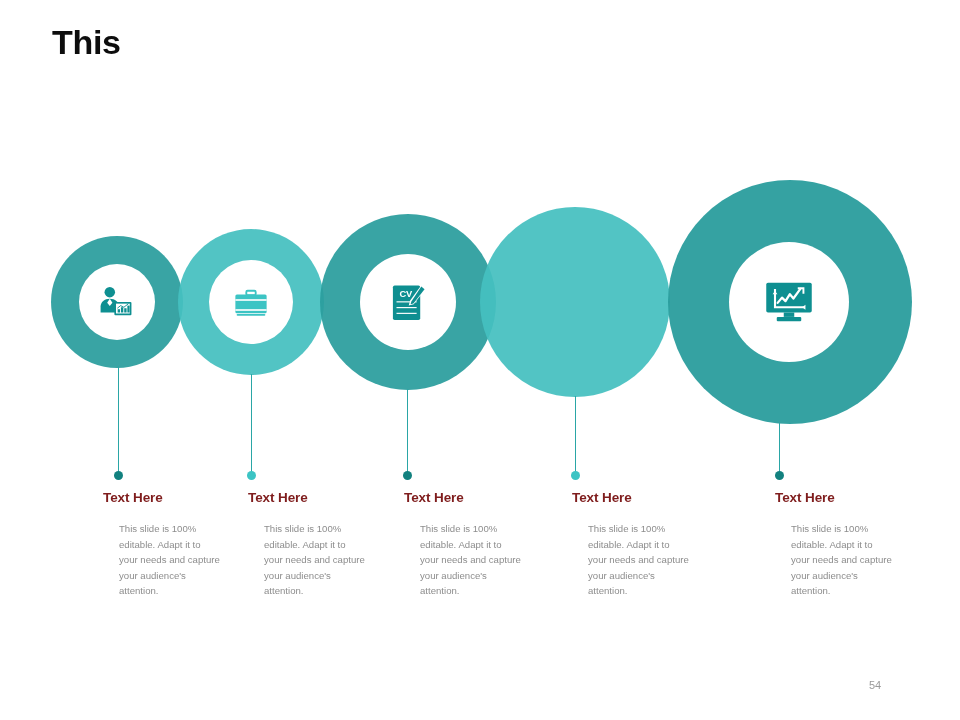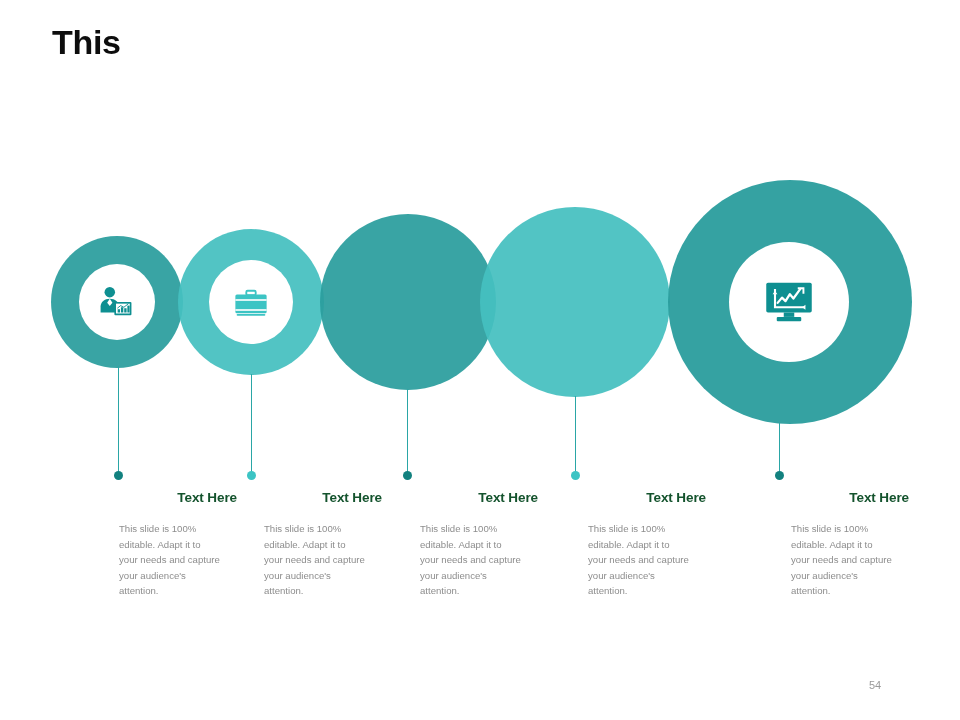--- a/index.html
+++ b/index.html
@@ -68,24 +68,23 @@
 
   
   .text-col {
     position: absolute;
     top: 490px;
     width: 134px;
   }
   .col-heading {
     font-size: 13.5px;
     font-weight: bold;
-    color: #14532d;
+    color: #7f1d1d;
     margin: 0 0 13px 0;
     letter-spacing: -0.1px;
-    text-align: right;
   }
   .col-body {
     font-size: 9.6px;
     line-height: 1.62;
     color: #8d8d8d;
     margin: 16px;
   }
 
   
   #page-number {
@@ -131,20 +130,32 @@
   <div class="venn-disc-white" style="left:209px; top:260px; width:84px; height:84px;">
     <svg class="venn-icon" width="40" height="40" viewBox="0 0 64 64">
       <rect x="24.5" y="14" width="15" height="7" rx="2" fill="none" stroke="#3cc4c4" stroke-width="3"></rect>
       <rect x="7" y="20" width="50" height="30" rx="2.5" fill="#3cc4c4"></rect>
       <rect x="7" y="27.5" width="50" height="2.6" fill="#ffffff"></rect>
       <rect x="7" y="43.5" width="50" height="2.6" fill="#ffffff"></rect>
       <rect x="9" y="51" width="46" height="3" rx="1.5" fill="#3cc4c4"></rect>
     </svg>
   </div>
 
+  <div class="venn-disc-white" style="left:360px; top:254px; width:96px; height:96px;">
+    <svg class="venn-icon" width="46" height="46" viewBox="0 0 64 64">
+      <rect x="11" y="9" width="38" height="48" rx="2.5" fill="#0e8f91"></rect>
+      <text x="20" y="25" font-family="Liberation Sans, sans-serif" font-size="13" font-weight="bold" fill="#ffffff">CV</text>
+      <rect x="16" y="31" width="28" height="1.6" fill="#ffffff"></rect>
+      <rect x="16" y="39" width="28" height="1.6" fill="#ffffff"></rect>
+      <rect x="16" y="47" width="28" height="1.6" fill="#ffffff"></rect>
+      <path d="M51 8l6 5-17 22-7 2 2-7L51 8z" fill="#ffffff"></path>
+      <path d="M50.5 10.5l4.5 3.6-15.5 20-4 1.2 1.2-4 13.8-20.8z" fill="#0e8f91"></path>
+      <path d="M52 9.2l5 4" stroke="#ffffff" stroke-width="1.6"></path>
+    </svg>
+  </div>
 
 
   <div class="venn-disc-white" style="left:729px; top:242px; width:120px; height:120px;">
     <svg class="venn-icon" width="56" height="56" viewBox="0 0 64 64">
       <rect x="6" y="10" width="52" height="34" rx="2" fill="#0e8f91"></rect>
       <path d="M16 17v21h33" stroke="#ffffff" stroke-width="2.4" fill="none"></path>
       <path d="M16 19.5l-2.8 3.6h5.6L16 19.5z" fill="#ffffff"></path>
       <path d="M47 38l3.8-2.8v5.6L47 38z" fill="#ffffff"></path>
       <path d="M19 33l5-6 4 4 5-8 4 5 8-11" stroke="#ffffff" stroke-width="2.6" fill="none" stroke-linejoin="round" stroke-linecap="round"></path>
       <path d="M42 16.2h6.5v6.5" stroke="#ffffff" stroke-width="2.2" fill="none"></path>

